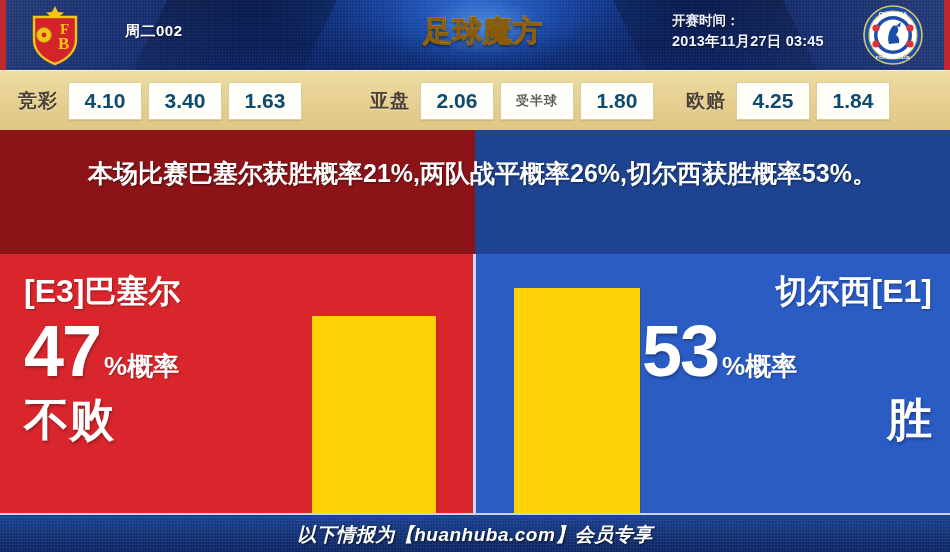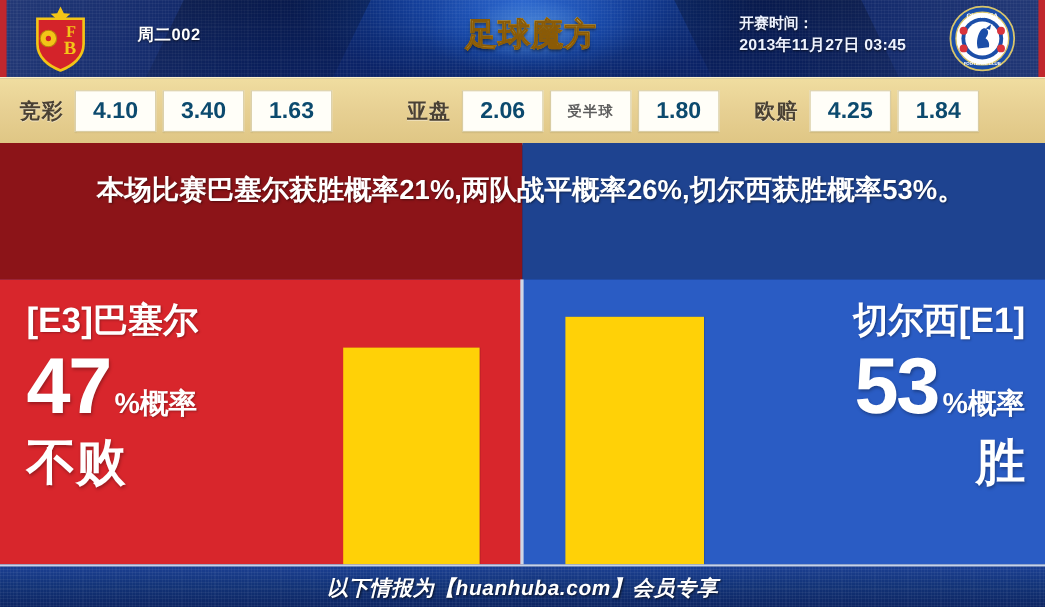--- a/index.html
+++ b/index.html
@@ -131,21 +131,21 @@
     font-size:45px;font-weight:bold;line-height:52px;margin-top:4px;
     text-shadow:1px 2px 3px rgba(0,0,0,.30);
   }
 
   
   .team-r{position:absolute;right:18px;top:18px;width:290px;color:#fff;text-align:right;}
   .team-r .name{
     font-size:32px;font-weight:bold;line-height:38px;
     text-shadow:1px 1px 2px rgba(0,0,0,.30);
   }
-  .team-r .pct-row{justify-content:flex-end;}
+  .team-r .pct-row{}
 
   
   .footer{
     position:absolute;left:0;top:513px;width:950px;height:39px;
     background:
       linear-gradient(180deg,#1b3f92 0%,#123377 45%,#0c2360 100%);
     border-top:2px solid #c7d3ea;
     display:flex;align-items:center;justify-content:center;
   }
   .footer:before{

